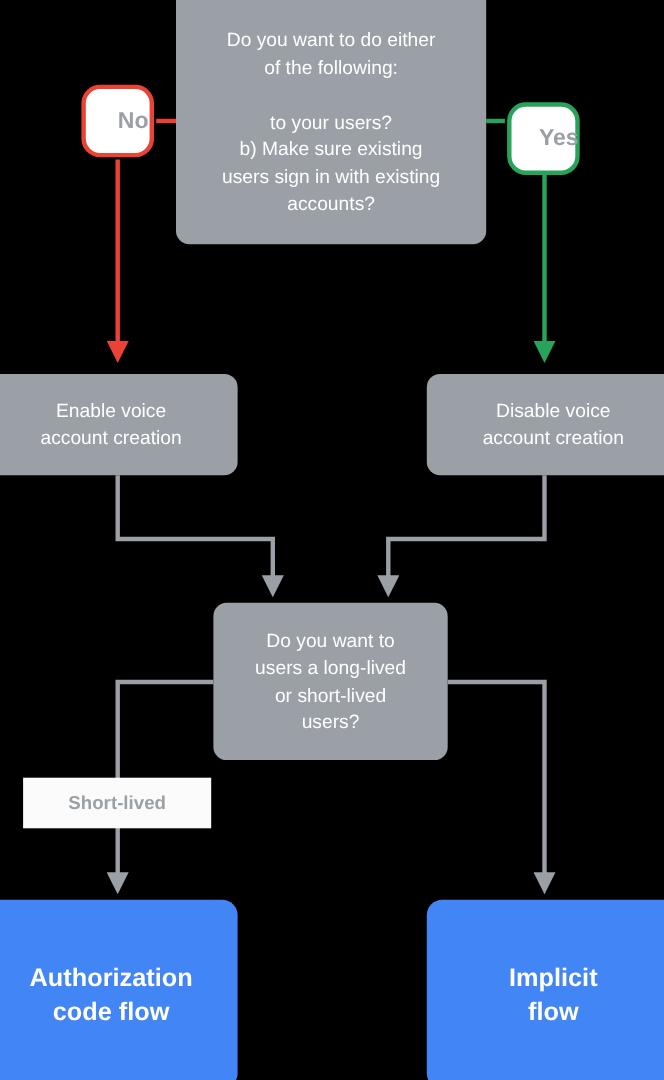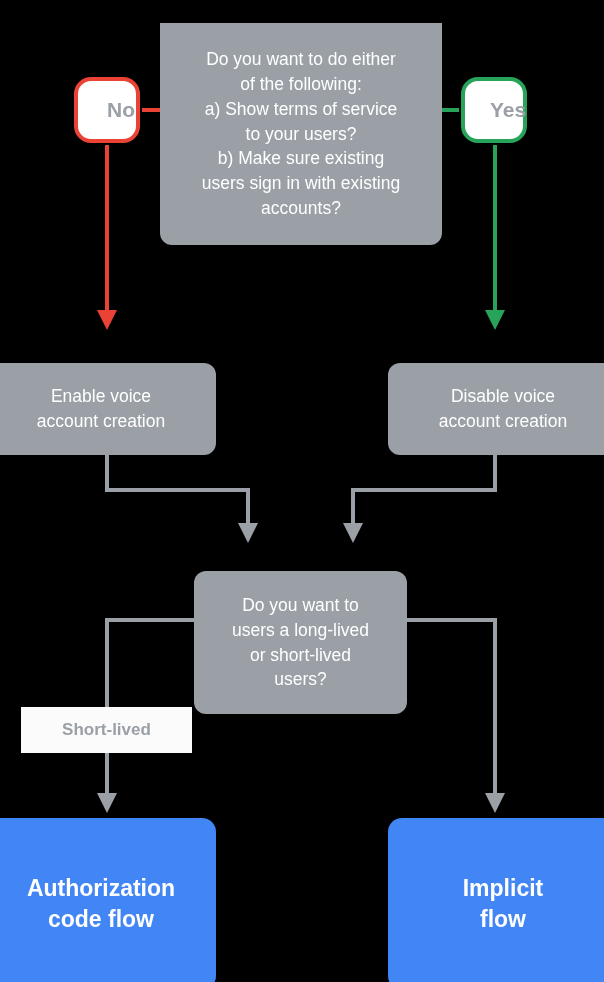--- a/index.html
+++ b/index.html
@@ -32,21 +32,20 @@
     text-align: center;
   }
   
   .gray-box {
     background: #9aa0a6;
     border-radius: 12px;
     color: #ffffff;
     font-size: 17.5px;
     line-height: 1.42;
     padding: 6px 14px;
-    margin-top: 23px;
   }
   .gray-box.decision-top {
     left: 160px;
     top: 0px;
     width: 282px;
     height: 222px;
     border-radius: 0 0 12px 12px;
     align-items: center;
   }
   .gray-box.enable-box {
@@ -77,21 +76,21 @@
     border-radius: 17px;
     background: #ffffff;
     border: 4px solid #cccccc;
     font-size: 21px;
     font-weight: bold;
     color: #9aa0a6;
     z-index: 3;
     padding-left: 28px;
   }
   .pill.no-pill  { left: 74px;  top: 77px; border-color: #ea4335; }
-  .pill.yes-pill { left: 461px; top: 77px; border-color: #27a35a; }
+  .pill.yes-pill { left: 461px; top: 93px; border-color: #27a35a; }
 
   
   .edge-label {
     background: #fbfbfb;
     color: #9aa0a6;
     font-size: 17px;
     font-weight: bold;
     height: 46px;
     z-index: 3;
     padding: 0 14px;
@@ -155,21 +154,21 @@
 
     <path d="M 194 620 L 107 620 L 107 803" stroke="#9aa0a6" stroke-width="4" fill="none" stroke-linejoin="miter" marker-end="url(#arrow-gray)"></path>
 
     <path d="M 407 620 L 495 620 L 495 803" stroke="#9aa0a6" stroke-width="4" fill="none" stroke-linejoin="miter" marker-end="url(#arrow-gray)"></path>
   </svg>
 
   <div class="node gray-box decision-top">
     <span>
       <span>Do you want to do either</span><br>
       <span>of the following:</span><br>
-      <span>a) Show terms of service</span><br>
+      <br>
       <span>to your users?</span><br>
       <span>b) Make sure existing</span><br>
       <span>users sign in with existing</span><br>
       <span>accounts?</span>
     </span>
   </div>
 
   <div class="node pill no-pill">
     <span>No</span>
   </div>

